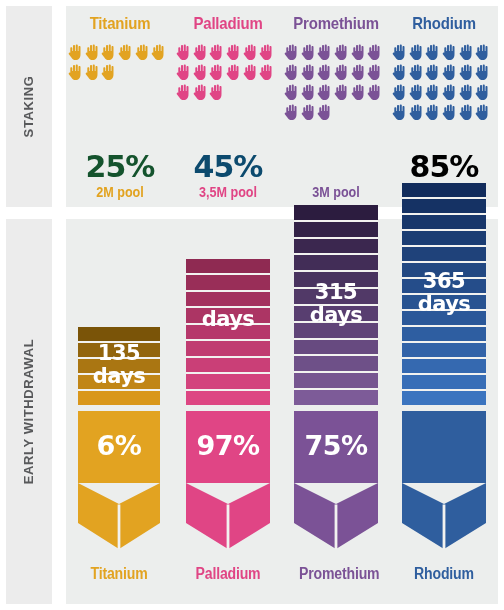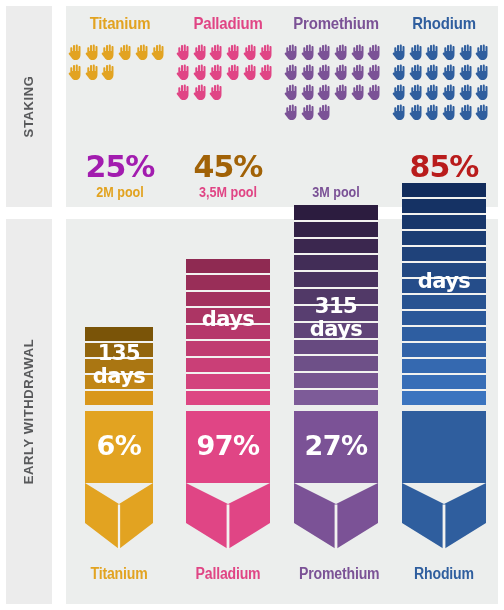--- a/index.html
+++ b/index.html
@@ -162,21 +162,21 @@
             <svg viewBox="0 0 24 30">
               <path fill="#e2a321" d="M3.4 12.6V6.9c0-.9.7-1.6 1.6-1.6s1.6.7 1.6 1.6v4.1h1.1V3.2c0-.9.7-1.6 1.6-1.6s1.6.7 1.6 1.6v7.8h1.1V2.2c0-.9.7-1.6 1.6-1.6s1.6.7 1.6 1.6v8.8h1.1V4.6c0-.9.7-1.6 1.6-1.6s1.6.7 1.6 1.6v11.2c0 6.3-3 9.6-7.7 9.6-3.1 0-5-1.2-6.4-3.6L1.1 16c-.5-.8-.2-1.8.6-2.3.8-.4 1.3-.3 1.7.3z"></path>
             </svg>
           </span>
           <span class="hand">
             <svg viewBox="0 0 24 30">
               <path fill="#e2a321" d="M3.4 12.6V6.9c0-.9.7-1.6 1.6-1.6s1.6.7 1.6 1.6v4.1h1.1V3.2c0-.9.7-1.6 1.6-1.6s1.6.7 1.6 1.6v7.8h1.1V2.2c0-.9.7-1.6 1.6-1.6s1.6.7 1.6 1.6v8.8h1.1V4.6c0-.9.7-1.6 1.6-1.6s1.6.7 1.6 1.6v11.2c0 6.3-3 9.6-7.7 9.6-3.1 0-5-1.2-6.4-3.6L1.1 16c-.5-.8-.2-1.8.6-2.3.8-.4 1.3-.3 1.7.3z"></path>
             </svg>
           </span>
         </div>
-        <div class="stake-pct" style="color: #a21caf;">25%</div>
+        <div class="stake-pct" style="color: #14532d;">25%</div>
         <div class="stake-pool" style="color: rgb(226, 163, 33);">2M pool</div>
       </div>
       <div class="stake-col" style="left: 108px; width: 108px;">
         <div class="stake-title" style="color: rgb(224, 69, 133);">Palladium</div>
         <div class="hands">
           <span class="hand">
             <svg viewBox="0 0 24 30">
               <path fill="#e04585" d="M3.4 12.6V6.9c0-.9.7-1.6 1.6-1.6s1.6.7 1.6 1.6v4.1h1.1V3.2c0-.9.7-1.6 1.6-1.6s1.6.7 1.6 1.6v7.8h1.1V2.2c0-.9.7-1.6 1.6-1.6s1.6.7 1.6 1.6v8.8h1.1V4.6c0-.9.7-1.6 1.6-1.6s1.6.7 1.6 1.6v11.2c0 6.3-3 9.6-7.7 9.6-3.1 0-5-1.2-6.4-3.6L1.1 16c-.5-.8-.2-1.8.6-2.3.8-.4 1.3-.3 1.7.3z"></path>
             </svg>
           </span>
@@ -244,21 +244,21 @@
             <svg viewBox="0 0 24 30">
               <path fill="#e04585" d="M3.4 12.6V6.9c0-.9.7-1.6 1.6-1.6s1.6.7 1.6 1.6v4.1h1.1V3.2c0-.9.7-1.6 1.6-1.6s1.6.7 1.6 1.6v7.8h1.1V2.2c0-.9.7-1.6 1.6-1.6s1.6.7 1.6 1.6v8.8h1.1V4.6c0-.9.7-1.6 1.6-1.6s1.6.7 1.6 1.6v11.2c0 6.3-3 9.6-7.7 9.6-3.1 0-5-1.2-6.4-3.6L1.1 16c-.5-.8-.2-1.8.6-2.3.8-.4 1.3-.3 1.7.3z"></path>
             </svg>
           </span>
           <span class="hand">
             <svg viewBox="0 0 24 30">
               <path fill="#e04585" d="M3.4 12.6V6.9c0-.9.7-1.6 1.6-1.6s1.6.7 1.6 1.6v4.1h1.1V3.2c0-.9.7-1.6 1.6-1.6s1.6.7 1.6 1.6v7.8h1.1V2.2c0-.9.7-1.6 1.6-1.6s1.6.7 1.6 1.6v8.8h1.1V4.6c0-.9.7-1.6 1.6-1.6s1.6.7 1.6 1.6v11.2c0 6.3-3 9.6-7.7 9.6-3.1 0-5-1.2-6.4-3.6L1.1 16c-.5-.8-.2-1.8.6-2.3.8-.4 1.3-.3 1.7.3z"></path>
             </svg>
           </span>
         </div>
-        <div class="stake-pct" style="color: #a16207;">45%</div>
+        <div class="stake-pct" style="color: #0c4a6e;">45%</div>
         <div class="stake-pool" style="color: rgb(224, 69, 133);">3,5M pool</div>
       </div>
       <div class="stake-col" style="left: 216px; width: 108px;">
         <div class="stake-title" style="color: rgb(123, 82, 150);">Promethium</div>
         <div class="hands">
           <span class="hand">
             <svg viewBox="0 0 24 30">
               <path fill="#7b5296" d="M3.4 12.6V6.9c0-.9.7-1.6 1.6-1.6s1.6.7 1.6 1.6v4.1h1.1V3.2c0-.9.7-1.6 1.6-1.6s1.6.7 1.6 1.6v7.8h1.1V2.2c0-.9.7-1.6 1.6-1.6s1.6.7 1.6 1.6v8.8h1.1V4.6c0-.9.7-1.6 1.6-1.6s1.6.7 1.6 1.6v11.2c0 6.3-3 9.6-7.7 9.6-3.1 0-5-1.2-6.4-3.6L1.1 16c-.5-.8-.2-1.8.6-2.3.8-.4 1.3-.3 1.7.3z"></path>
             </svg>
           </span>
@@ -482,31 +482,31 @@
             <svg viewBox="0 0 24 30">
               <path fill="#2f5e9e" d="M3.4 12.6V6.9c0-.9.7-1.6 1.6-1.6s1.6.7 1.6 1.6v4.1h1.1V3.2c0-.9.7-1.6 1.6-1.6s1.6.7 1.6 1.6v7.8h1.1V2.2c0-.9.7-1.6 1.6-1.6s1.6.7 1.6 1.6v8.8h1.1V4.6c0-.9.7-1.6 1.6-1.6s1.6.7 1.6 1.6v11.2c0 6.3-3 9.6-7.7 9.6-3.1 0-5-1.2-6.4-3.6L1.1 16c-.5-.8-.2-1.8.6-2.3.8-.4 1.3-.3 1.7.3z"></path>
             </svg>
           </span>
           <span class="hand">
             <svg viewBox="0 0 24 30">
               <path fill="#2f5e9e" d="M3.4 12.6V6.9c0-.9.7-1.6 1.6-1.6s1.6.7 1.6 1.6v4.1h1.1V3.2c0-.9.7-1.6 1.6-1.6s1.6.7 1.6 1.6v7.8h1.1V2.2c0-.9.7-1.6 1.6-1.6s1.6.7 1.6 1.6v8.8h1.1V4.6c0-.9.7-1.6 1.6-1.6s1.6.7 1.6 1.6v11.2c0 6.3-3 9.6-7.7 9.6-3.1 0-5-1.2-6.4-3.6L1.1 16c-.5-.8-.2-1.8.6-2.3.8-.4 1.3-.3 1.7.3z"></path>
             </svg>
           </span>
         </div>
-        <div class="stake-pct" style="color: #b91c1c;">85%</div>
+        <div class="stake-pct" style="color: #000000;">85%</div>
         <div class="stake-pool" style="color: rgb(47, 94, 158);">1,5M pool</div>
       </div>
     </div>
 
   <div class="side-tab" id="ew-tab" style="left:6px;top:219px;width:46px;height:385px;">
     <span>EARLY WITHDRAWAL</span>
   </div>
 
   <div class="panel" id="ew-panel">
-      <div class="bar-col" style="left: 19px; width: 68px; height: 385px; bottom: 0px;">
+      <div class="bar-col" style="left: 12px; width: 68px; height: 385px; bottom: 0px; padding-left: 14px;">
         <div class="bar-top" style="top: 108px; height: 78px;">
           <div class="seg" style="flex: 1 1 0px; background: rgb(122, 84, 8);"></div>
           <div class="seg" style="flex: 1 1 0px; background: rgb(146, 101, 13);"></div>
           <div class="seg" style="flex: 1 1 0px; background: rgb(170, 118, 18);"></div>
           <div class="seg" style="flex: 1 1 0px; background: rgb(193, 134, 22);"></div>
           <div class="seg" style="flex: 1 1 0px; background: rgb(217, 151, 27);"></div>
         </div>
         <div class="bar-days" style="top: 123px;">
           <div>135</div>
           <div>days</div>
@@ -554,26 +554,26 @@
           <div class="seg" style="flex: 1 1 0px; background: rgb(66, 45, 87);"></div>
           <div class="seg" style="flex: 1 1 0px; background: rgb(73, 51, 95);"></div>
           <div class="seg" style="flex: 1 1 0px; background: rgb(81, 57, 103);"></div>
           <div class="seg" style="flex: 1 1 0px; background: rgb(88, 62, 112);"></div>
           <div class="seg" style="flex: 1 1 0px; background: rgb(96, 68, 120);"></div>
           <div class="seg" style="flex: 1 1 0px; background: rgb(103, 74, 128);"></div>
           <div class="seg" style="flex: 1 1 0px; background: rgb(110, 80, 136);"></div>
           <div class="seg" style="flex: 1 1 0px; background: rgb(118, 85, 144);"></div>
           <div class="seg" style="flex: 1 1 0px; background: rgb(125, 91, 152);"></div>
         </div>
-        <div class="bar-days" style="top: 76px;">
+        <div class="bar-days" style="top: 62px;">
           <div>315</div>
           <div>days</div>
         </div>
         <div style="position: absolute; left: 0px; width: 100%; top: 192px; height: 72px; background: rgb(123, 82, 150);"></div>
-        <div class="bar-pct" style="top: 211px;">27%</div>
+        <div class="bar-pct" style="top: 211px;">75%</div>
         <div class="bar-bottom" style="top: 264px; height: 66px;">
           <svg viewBox="0 0 84 66" preserveAspectRatio="none">
             <path fill="#7b5296" d="M0 0 L42 21 L84 0 L84 40 L42 66 L0 40 Z"></path>
             <path fill="#f2f2f0" d="M40.6 21.5 h2.8 V66 h-2.8 Z"></path>
           </svg>
         </div>
         <div class="bar-label" style="top: 346px; color: rgb(123, 82, 150);">Promethium</div>
       </div>
       <div class="bar-col" style="left: 336px; width: 84px; height: 385px; bottom: 0px;">
         <div class="bar-top" style="top: -36px; height: 222px;">
@@ -586,20 +586,21 @@
           <div class="seg" style="flex: 1 1 0px; background: rgb(37, 77, 138);"></div>
           <div class="seg" style="flex: 1 1 0px; background: rgb(40, 83, 145);"></div>
           <div class="seg" style="flex: 1 1 0px; background: rgb(43, 88, 153);"></div>
           <div class="seg" style="flex: 1 1 0px; background: rgb(46, 94, 161);"></div>
           <div class="seg" style="flex: 1 1 0px; background: rgb(50, 99, 168);"></div>
           <div class="seg" style="flex: 1 1 0px; background: rgb(53, 105, 176);"></div>
           <div class="seg" style="flex: 1 1 0px; background: rgb(56, 110, 183);"></div>
           <div class="seg" style="flex: 1 1 0px; background: rgb(59, 116, 191);"></div>
         </div>
         <div class="bar-days" style="top: 51px;">
+          <div>365</div>
           <div>days</div>
         </div>
         <div style="position: absolute; left: 0px; width: 100%; top: 192px; height: 72px; background: rgb(47, 94, 158);"></div>
         <div class="bar-bottom" style="top: 264px; height: 66px;">
           <svg viewBox="0 0 84 66" preserveAspectRatio="none">
             <path fill="#2f5e9e" d="M0 0 L42 21 L84 0 L84 40 L42 66 L0 40 Z"></path>
             <path fill="#f2f2f0" d="M40.6 21.5 h2.8 V66 h-2.8 Z"></path>
           </svg>
         </div>
         <div class="bar-label" style="top: 346px; color: rgb(47, 94, 158);">Rhodium</div>

